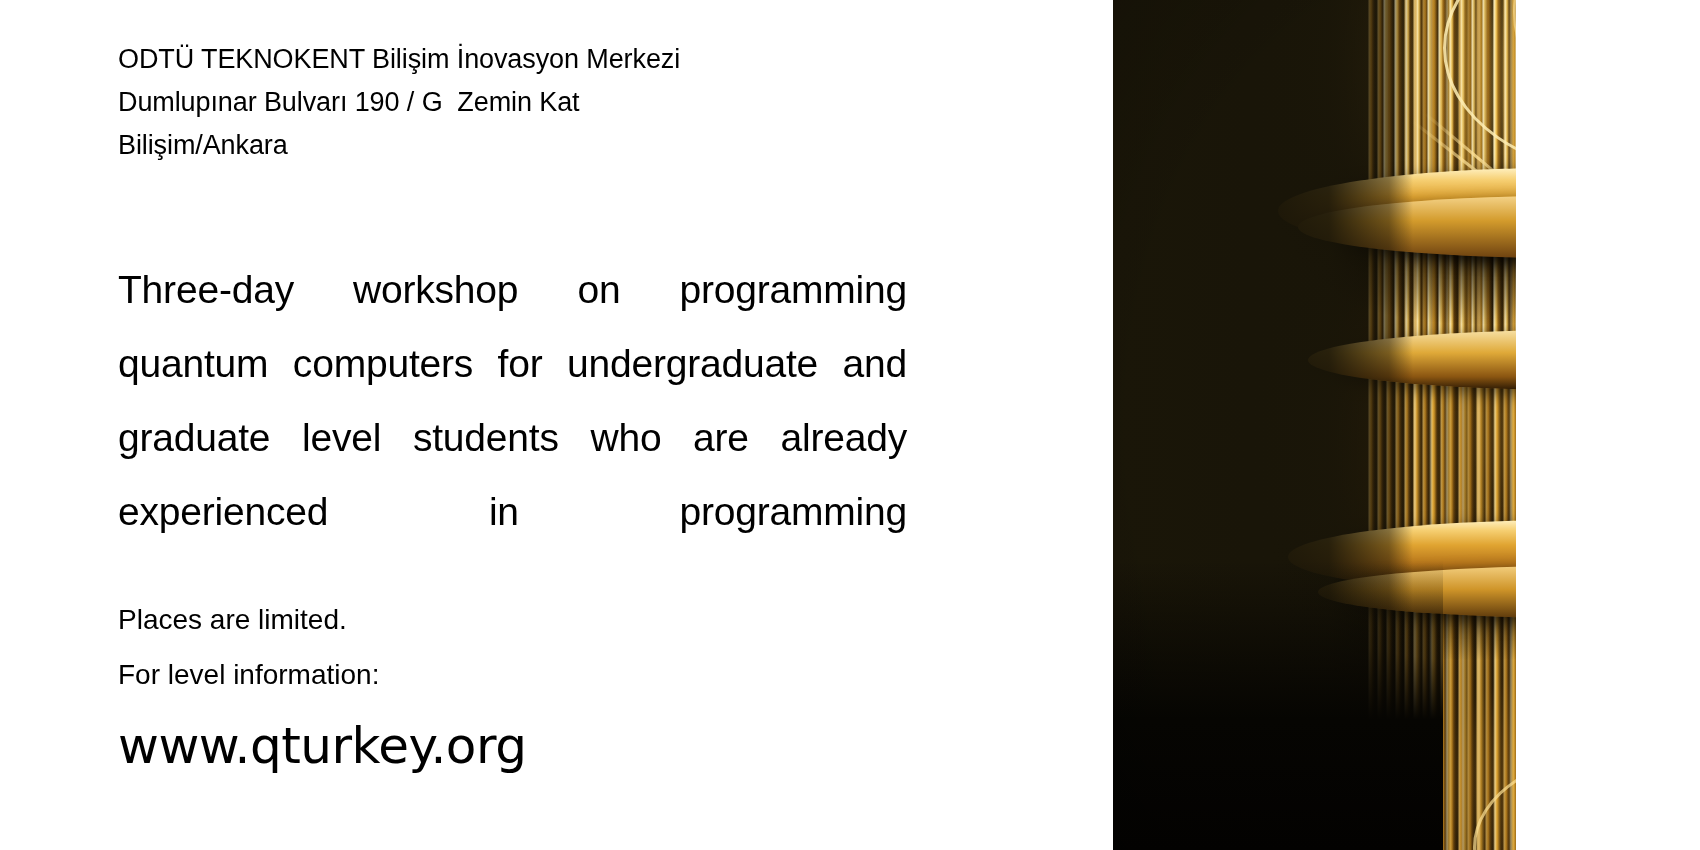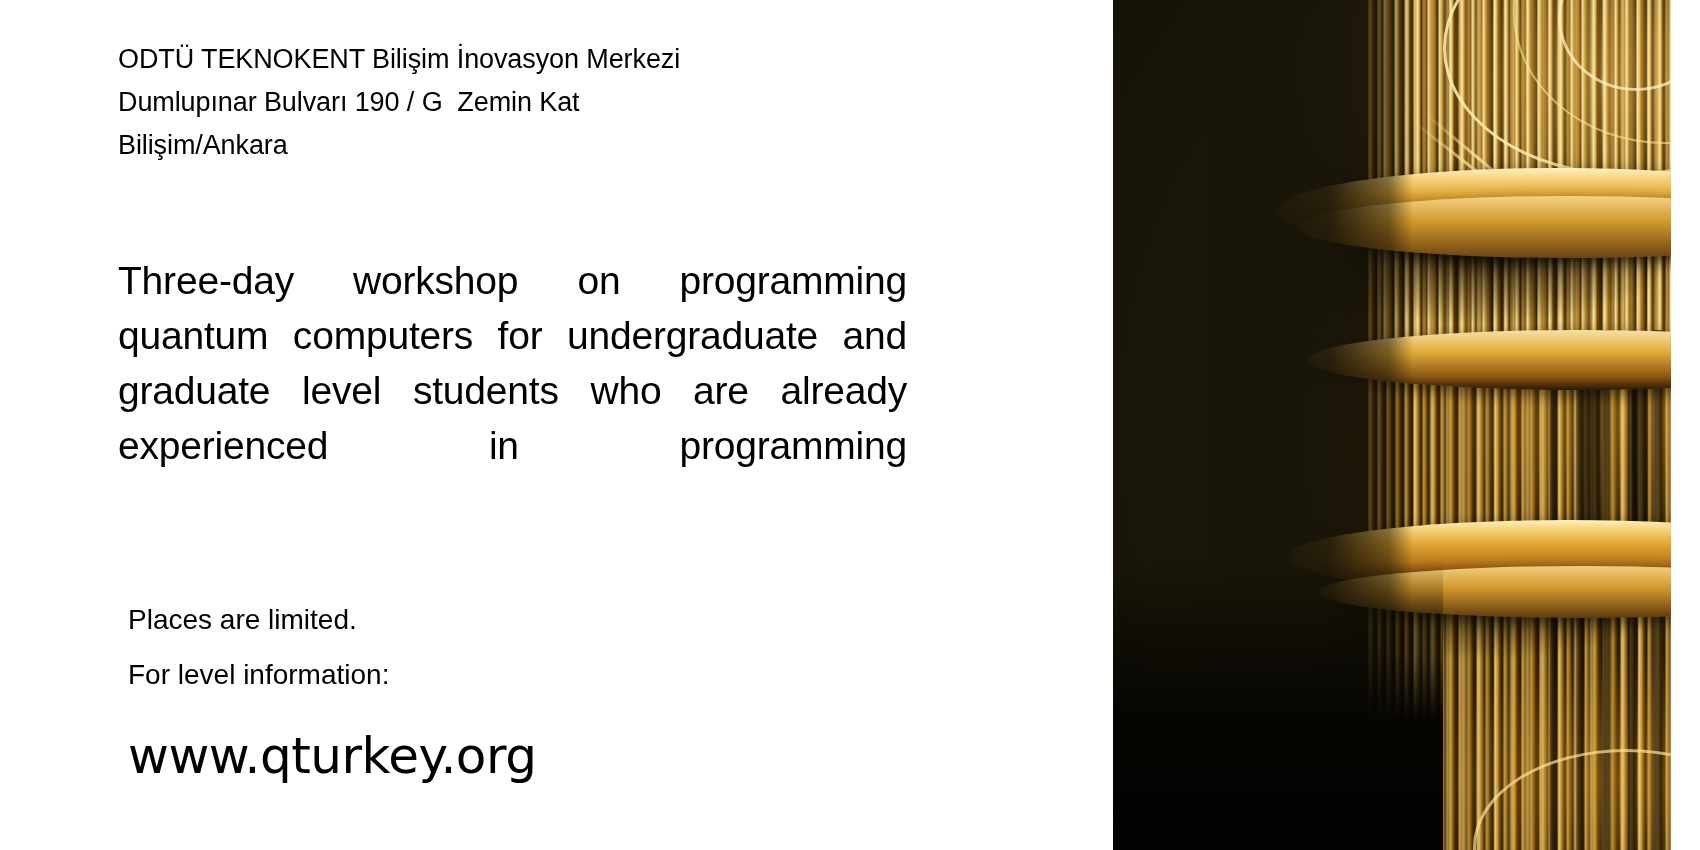--- a/index.html
+++ b/index.html
@@ -9,21 +9,21 @@
   }
   body {
     width: 1700px;
     height: 850px;
     overflow: hidden;
     font-family: "Liberation Sans", sans-serif;
     color: #000000;
   }
   .slide {
     position: relative;
-    width: 1671px;
+    width: 1516px;
     height: 850px;
     background: #ffffff;
     overflow: hidden;
   }
 
   
   .text-col {
     position: absolute;
     left: 118px;
     top: 0;
@@ -44,53 +44,53 @@
     white-space: pre;
     color: #000;
   }
 
   .headline {
     position: absolute;
     left: 0;
     top: 253px;
     width: 789px;
     font-size: 39px;
-    line-height: 55px;
+    line-height: 74px;
     text-align: justify;
     text-align-last: left;
     letter-spacing: -0.2px;
     color: #000;
   }
   .headline .justify-filler {
     display: inline-block;
     width: 100%;
     height: 0;
   }
 
   .footer-block {
     position: absolute;
-    left: 10px;
+    left: 0;
     top: 592px;
     width: 790px;
   }
   .footer-line {
     font-size: 28px;
     line-height: 55px;
     color: #000;
     white-space: pre;
   }
   .url-line {
     font-size: 50px;
     line-height: 66px;
     color: #000;
     font-family: "DejaVu Sans", sans-serif;
     font-weight: 400;
     letter-spacing: -0.5px;
     white-space: pre;
-    margin-top: 21px;
+    margin-top: 11px;
   }
 
   
   .image-panel {
     position: absolute;
     left: 1113px;
     top: 0;
     width: 587px;
     height: 850px;
     overflow: hidden;

